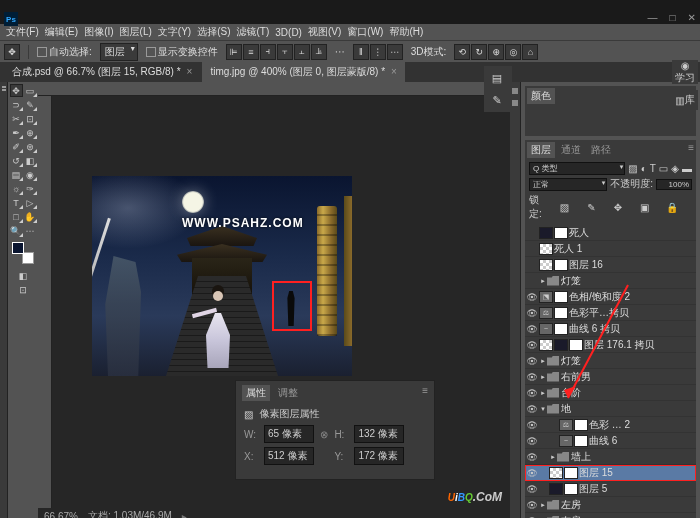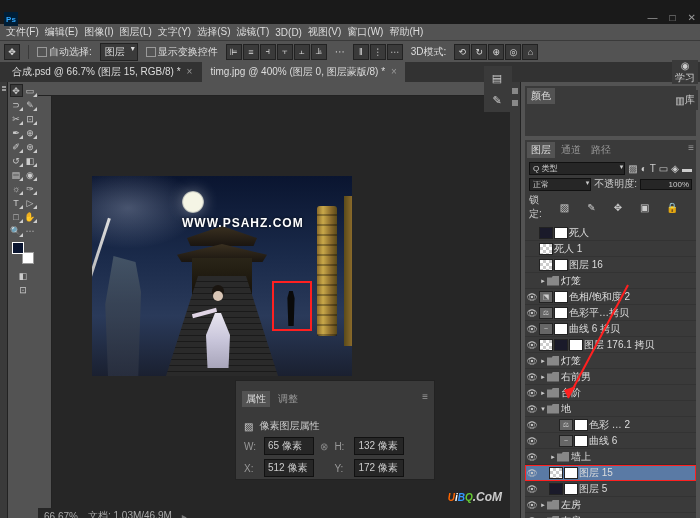--- a/index.html
+++ b/index.html
@@ -73,39 +73,39 @@
 .panel-tab{padding:1px 4px;color:#999}
 .panel-tab.active{background:#535353;color:#ddd}
 .color-row{display:flex;align-items:center;gap:4px;padding:2px}
 .color-row .swatch{width:12px;height:12px;border:1px solid #777}
 .layers-panel{flex:1;display:flex;flex-direction:column;margin:0 4px 4px;background:#3a3a3a;overflow:hidden}
 .lp-tabs{display:flex;gap:2px;font-size:9px;padding:2px}
 .lp-controls{padding:2px 4px;font-size:9px;color:#ccc}
 .lp-row{display:flex;align-items:center;gap:3px;margin-bottom:2px}
 .lp-row .dd{background:#262626;padding:0 10px 0 3px;border:1px solid #111;position:relative;font-size:8px;flex:1}
 .lp-row .dd::after{content:"▾";position:absolute;right:1px;font-size:7px}
-.lp-row .val{background:#262626;width:52px;padding:0 2px;border:1px solid #111;font-size:8px;text-align:right}
+.lp-row .val{background:#262626;width:36px;padding:0 2px;border:1px solid #111;font-size:8px;text-align:right}
 .lp-locks{display:flex;gap:18px;align-items:center;font-size:8px}
 .lp-locks .li{width:11px;height:11px;display:flex;align-items:center;justify-content:center}
 .layer-list{flex:1;overflow:hidden;font-size:8px}
 .layer{display:flex;align-items:center;height:16px;border-bottom:1px solid #333;padding-right:2px}
 .layer.selected{background:#5a7aa5}
 .layer.red-outline{outline:1px solid #ff2020;outline-offset:-1px}
 .eye{width:14px;text-align:center;color:#ccc;font-size:9px}
 .indent{display:inline-block}
 .thumb{width:14px;height:12px;background:#888;border:1px solid #222;margin-right:1px;flex-shrink:0}
 .thumb.checker{background:repeating-conic-gradient(#ccc 0 25%,#fff 0 50%) 0 0/6px 6px}
 .thumb.mask{background:#fff}
 .thumb.dark{background:#1a1a2a}
 .thumb.adj{background:#666;display:flex;align-items:center;justify-content:center;font-size:7px}
 .fold{width:8px;text-align:center;color:#ccc;font-size:7px}
 .folder-icon{width:12px;height:10px;background:#888;margin-right:2px;clip-path:polygon(0 20%,40% 20%,50% 0,100% 0,100% 100%,0 100%)}
 .lname{flex:1;white-space:nowrap;overflow:hidden;color:#ddd}
 .properties-panel{position:absolute;left:235px;top:380px;width:200px;height:100px;background:#3a3a3a;border:1px solid #222;z-index:5}
-.pp-tabs{display:flex;gap:4px;padding:10px 6px;font-size:9px}
+.pp-tabs{display:flex;gap:4px;padding:4px 6px;font-size:9px}
 .pp-row{display:flex;align-items:center;gap:6px;padding:2px 8px;font-size:9px;color:#ccc}
 .pp-row .lbl{width:14px;color:#999}
 .pp-row .field{background:#262626;padding:1px 3px;border:1px solid #111;min-width:50px}
 .pp-row .link{color:#888}
 .extra-tools{position:absolute;right:188px;top:66px;width:28px;background:#3a3a3a;padding:2px;display:flex;flex-direction:column;gap:2px}
 .extra-tools .et{width:22px;height:20px;display:flex;align-items:center;justify-content:center;font-size:11px;color:#ccc}
 .learn-btn{position:absolute;right:2px;top:60px;width:26px;height:24px;background:#3a3a3a;display:flex;flex-direction:column;align-items:center;justify-content:center;font-size:8px;color:#ccc}
 .lib-btn{position:absolute;right:2px;top:90px;width:26px;height:20px;background:#3a3a3a;display:flex;align-items:center;justify-content:center;font-size:8px;color:#ccc}
 </style>
 </head>

